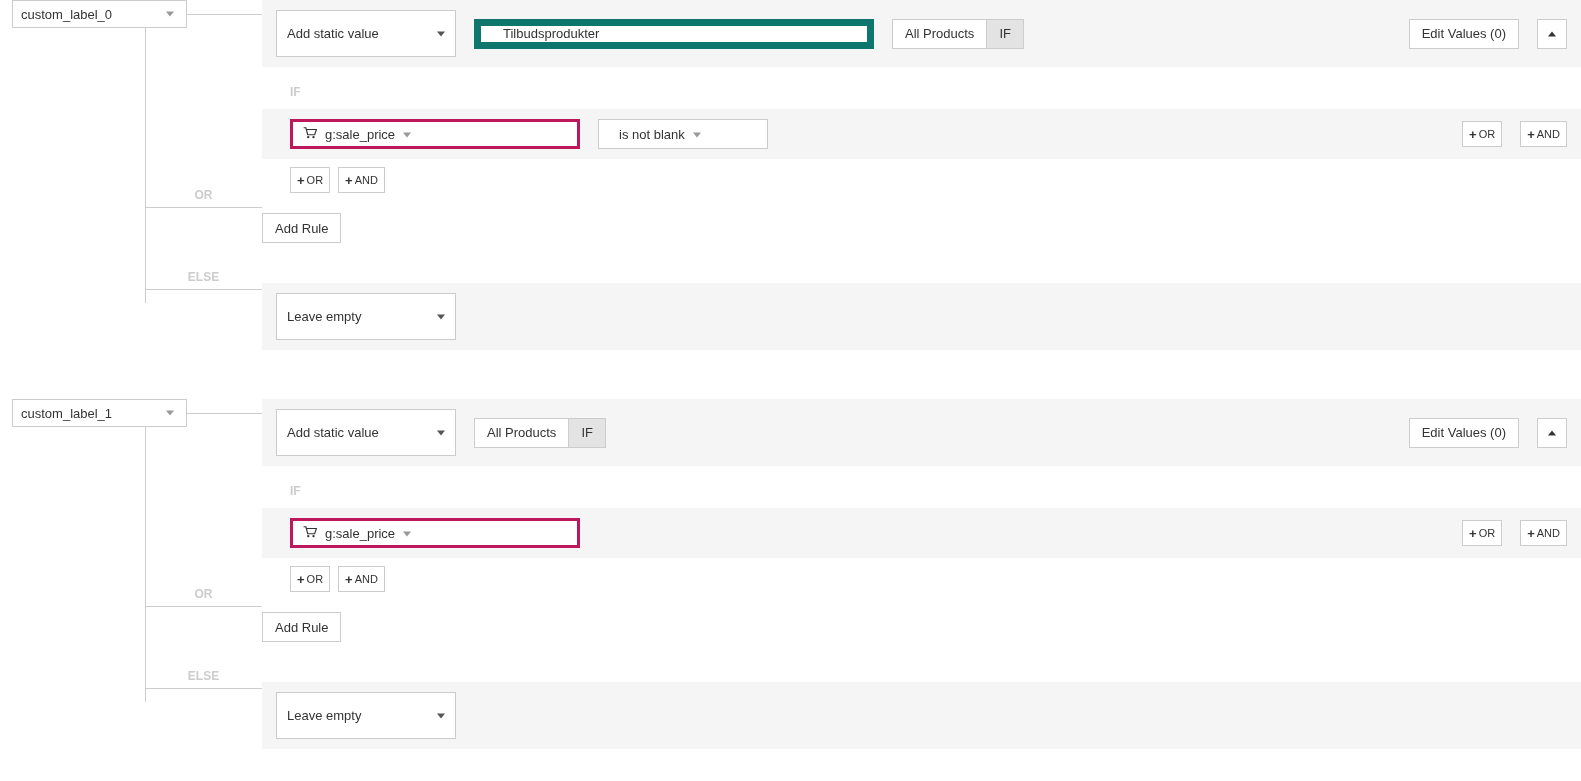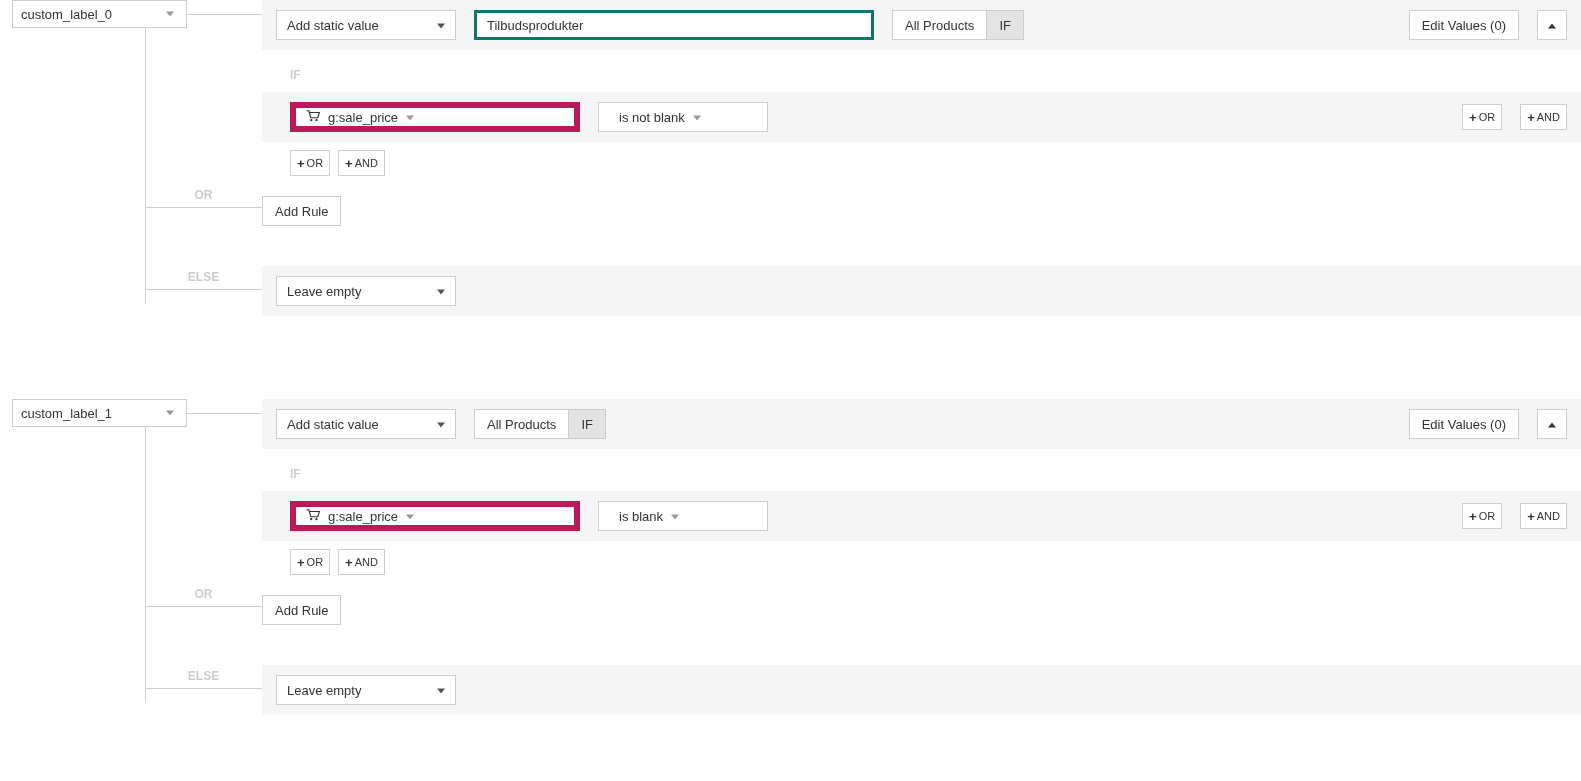--- a/index.html
+++ b/index.html
@@ -82,37 +82,37 @@
     min-height: 50px;
     margin-bottom: 0;
   }
   .gray-row.condrow {
     background:#f5f5f5;
     padding:8px 14px 8px 28px;
   }
   .dropdown {
     background:#fff;
     border:1px solid #ccc;
-    height:30px;
+    height:47px;
     display:flex;
     align-items:center;
     padding:0 10px;
     gap:8px;
     min-width:180px;
     justify-content:flex-end;
   }
   .dropdown .caret {
     margin-left:auto;
     color:#555;
   }
   .textinput {
     background:#fff;
-    border:3px solid #0f766e;
+    border:7px solid #0f766e;
     height:30px;
-    padding:0 10px;
+    padding:0 22px;
     display:flex;align-items:center;
     flex:0 0 400px;
     width:400px;
   }
   .seggroup {
     display:flex;
   }
   .segbtn {
     border:1px solid #ccc;
     background:#fff;
@@ -134,21 +134,21 @@
   }
   .collapse-btn {
     border:1px solid #ccc;background:#fff;height:30px;width:30px;
     display:flex;align-items:center;justify-content:center;
   }
   .if-label {
     color:#ccc;font-weight:bold;font-size:12px;
     padding:18px 0 10px 28px;
   }
   .field-dd {
-    background:#fff;border:6px solid #be185d;height:30px;
+    background:#fff;border:3px solid #be185d;height:30px;
     display:flex;align-items:center;padding:0 10px;gap:8px;
     width:290px;
   }
   .op-dd {
     background:#fff;border:1px solid #ccc;height:30px;
     display:flex;align-items:center;padding:0 20px;gap:8px;
     width:170px;
   }
   .smallbtn {
     border:1px solid #ccc;background:#fff;height:26px;
@@ -342,26 +342,20 @@
           <span><svg class="cart-icon" viewBox="0 0 24 20">
                 <path d="M1 1 H5 L8 13 H20 L23 4 H6" fill="none" stroke="#333" stroke-width="2"></path>
                 <circle cx="9" cy="17" r="2" fill="#333"></circle>
                 <circle cx="18" cy="17" r="2" fill="#333"></circle>
               </svg></span>
           <span>g:sale_price</span>
           <span class="caret" style="color:#999"><svg class="caret-svg" viewBox="0 0 10 6">
                 <path d="M0 0 L5 6 L10 0 Z" fill="currentColor"></path>
               </svg></span>
         </div>
-        <div class="op-dd">
-          <span>is blank</span>
-          <span class="caret" style="color:#999"><svg class="caret-svg" viewBox="0 0 10 6">
-                <path d="M0 0 L5 6 L10 0 Z" fill="currentColor"></path>
-              </svg></span>
-        </div>
         <div class="spacer"></div>
         <div class="smallbtn">
             <span class="plus">+</span>
             <span>OR</span>
           </div>
         <div class="smallbtn">
             <span class="plus">+</span>
             <span>AND</span>
           </div>
       </div>

